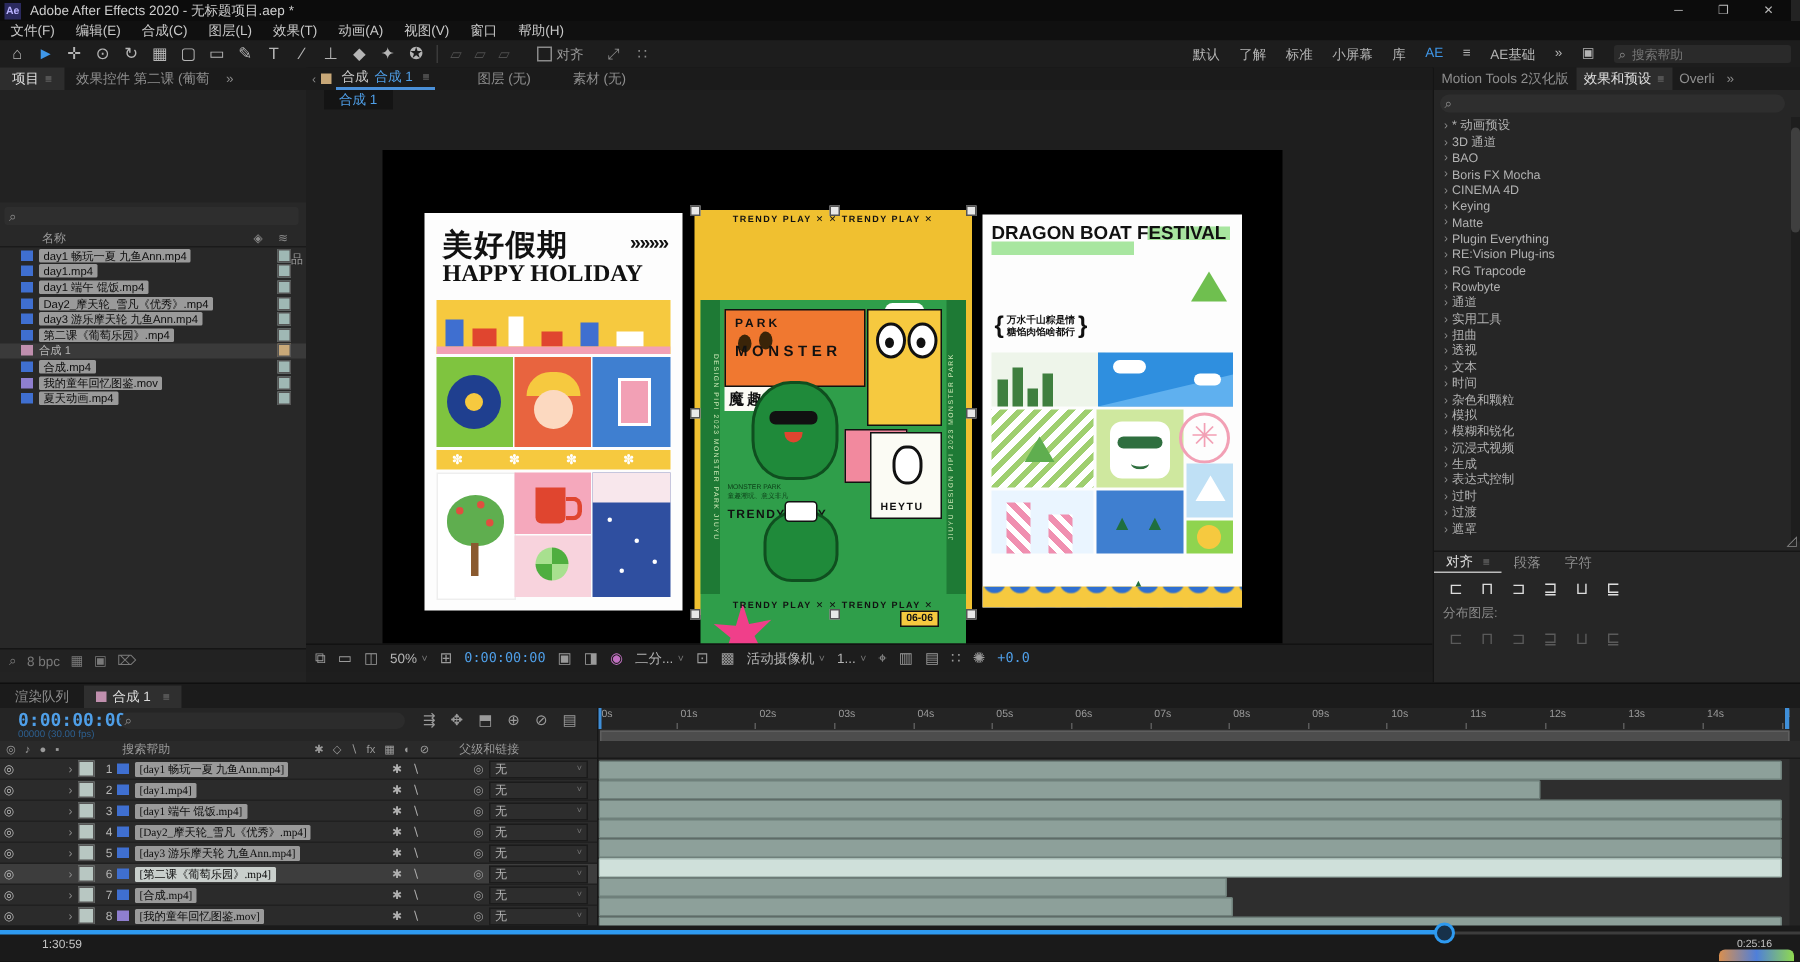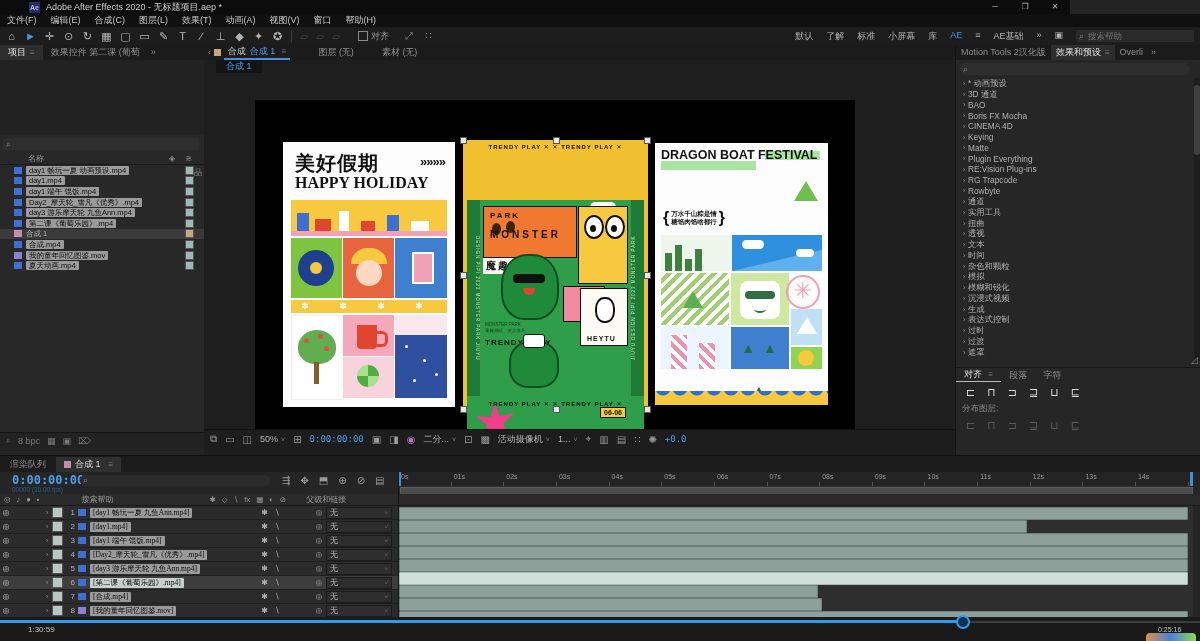--- a/index.html
+++ b/index.html
@@ -1,21 +1,21 @@
 <!DOCTYPE html>
 <html><head>
 <meta charset="utf-8">
 <style>
   html,body{margin:0;padding:0;background:#000;}
   #app{position:relative;width:1200px;height:641px;overflow:hidden;background:#232323;
        font-family:"Liberation Sans","DejaVu Sans",sans-serif;color:#c8c8c8;font-size:9px;
        -webkit-font-smoothing:antialiased;}
   .abs{position:absolute;}
   
-  #titlebar{left:0;top:0;width:1044px;height:14px;background:#0c0c0c;display:flex;align-items:center;padding-left:26px;}
+  #titlebar{left:0;top:0;width:1194px;height:14px;background:#0c0c0c;display:flex;align-items:center;}
   .ae-logo{width:11px;height:11px;margin-left:3px;background:#2b2a5e;color:#b9b2ff;font-size:7px;
            display:flex;align-items:center;justify-content:center;font-weight:bold;}
   #win-title{margin-left:6px;color:#cfcfcf;font-size:9px;}
   #win-controls{margin-left:auto;display:flex;}
   .winbtn{width:30px;text-align:center;color:#bbb;font-size:8px;line-height:14px;}
   
   #menubar{left:0;top:14px;width:1200px;height:13px;background:#101010;display:flex;align-items:center;}
   .mi{padding:0 7px;color:#c9c9c9;font-size:9px;line-height:13px;}
   
   #toolbar{left:0;top:27px;width:1200px;height:18px;background:#1d1d1d;border-bottom:1px solid #0e0e0e;
@@ -377,21 +377,21 @@
       <span class="mag">⌕</span>
       <input style="">
     </div>
     <div id="lp-header">
       <span class="hn">名称</span>
       <span class="hi">◈ ≋</span>
     </div>
     <div id="project-list">
         <div class="prow">
           <span class="picon video"></span>
-          <span class="pname pill">day1 畅玩一夏 动画预设.mp4</span>
+          <span class="pname pill">day1 畅玩一夏 九鱼Ann.mp4</span>
           <span class="pchip"></span>
         </div>
         <div class="prow">
           <span class="picon video"></span>
           <span class="pname pill">day1.mp4</span>
           <span class="pchip"></span>
         </div>
         <div class="prow">
           <span class="picon video"></span>
           <span class="pname pill">day1 端午 馄饭.mp4</span>

